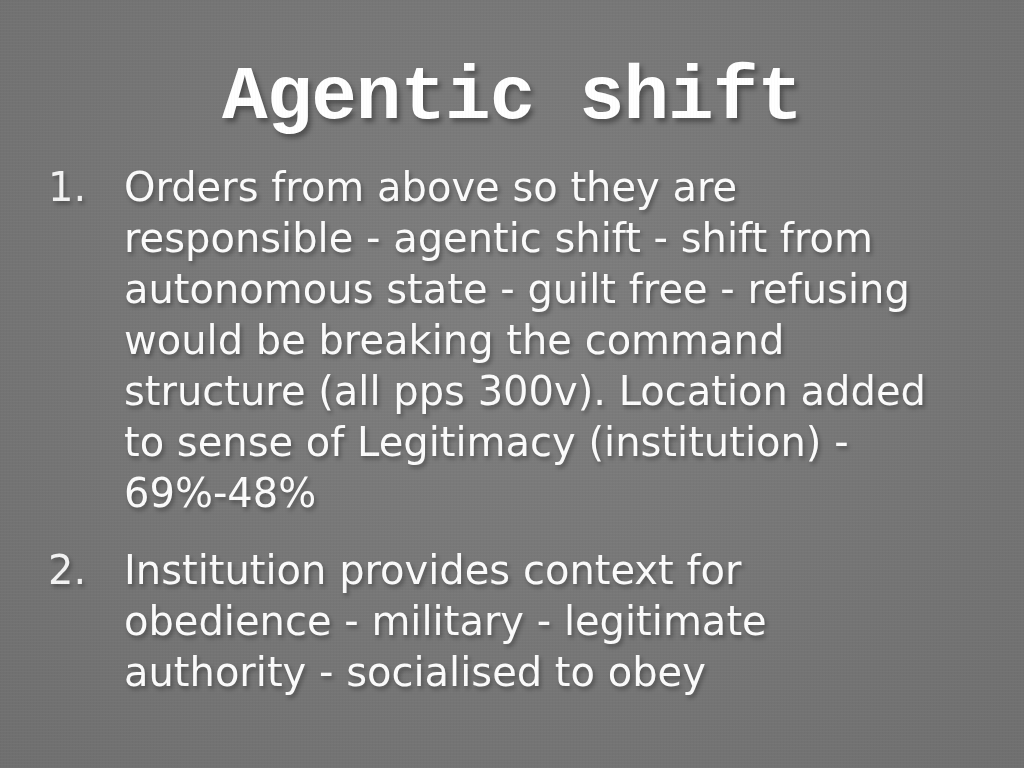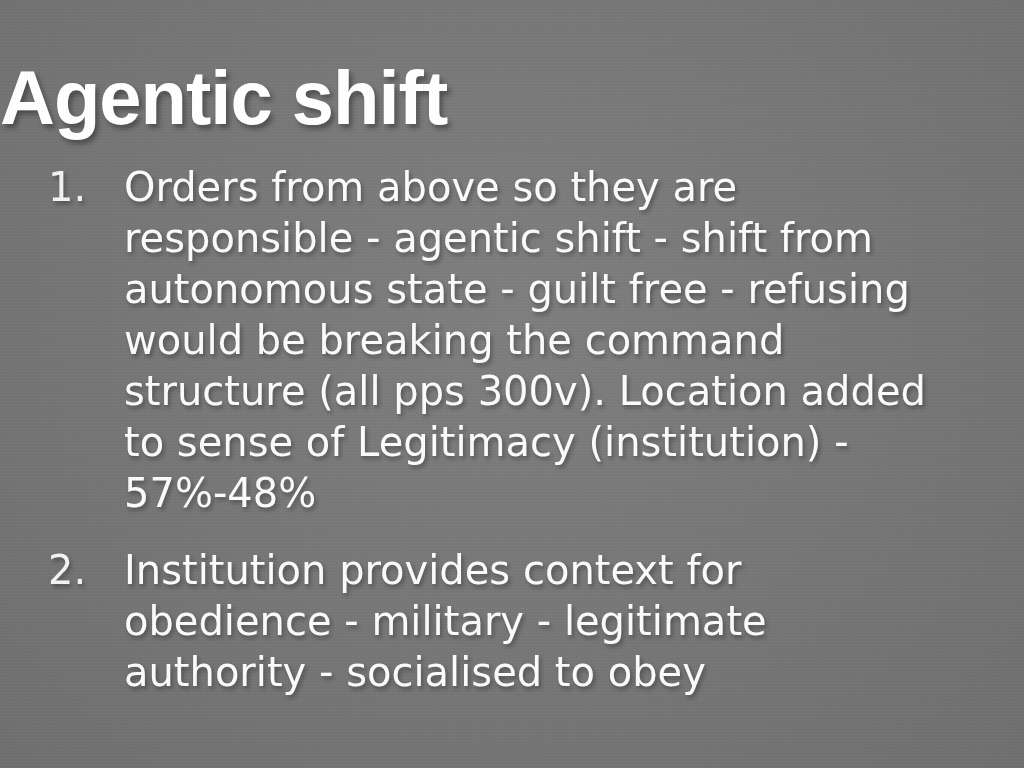--- a/index.html
+++ b/index.html
@@ -30,22 +30,23 @@
     opacity: 0.06;
     background-image:
       repeating-linear-gradient(0deg, rgba(255,255,255,0.35) 0px, rgba(255,255,255,0.35) 1px, rgba(0,0,0,0) 1px, rgba(0,0,0,0) 3px),
       repeating-linear-gradient(90deg, rgba(0,0,0,0.3) 0px, rgba(0,0,0,0.3) 1px, rgba(0,0,0,0) 1px, rgba(0,0,0,0) 3px);
   }
   .title {
     position: absolute;
     top: 56px;
     left: 0;
     width: 1024px;
+    text-align: center;
     color: #ffffff;
-    font-family: Liberation Sans, sans-serif;
+    font-family: Liberation Mono, monospace;
     font-weight: bold;
     font-size: 76px;
     line-height: 84px;
     letter-spacing: -1px;
     text-shadow: 3px 4px 5px rgba(0,0,0,0.35);
     white-space: nowrap;
   }
   .body-list {
     position: absolute;
     top: 162px;
@@ -78,21 +79,21 @@
 <body>
 
 <div class="slide">
 
   <div class="title">Agentic shift</div>
 
   <div class="body-list">
 
     <div class="list-item">
       <div class="list-marker">1.</div>
-      <div class="list-text">Orders from above so they are responsible - agentic shift - shift from autonomous state - guilt free - refusing would be breaking the command structure (all pps 300v). Location added to sense of Legitimacy (institution) - 57%-48%</div>
+      <div class="list-text">Orders from above so they are responsible - agentic shift - shift from autonomous state - guilt free - refusing would be breaking the command structure (all pps 300v). Location added to sense of Legitimacy (institution) - 69%-48%</div>
     </div>
 
     <div class="list-item">
       <div class="list-marker">2.</div>
       <div class="list-text">Institution provides context for obedience - military - legitimate authority - socialised to obey</div>
     </div>
 
   </div>
 </div>
 

